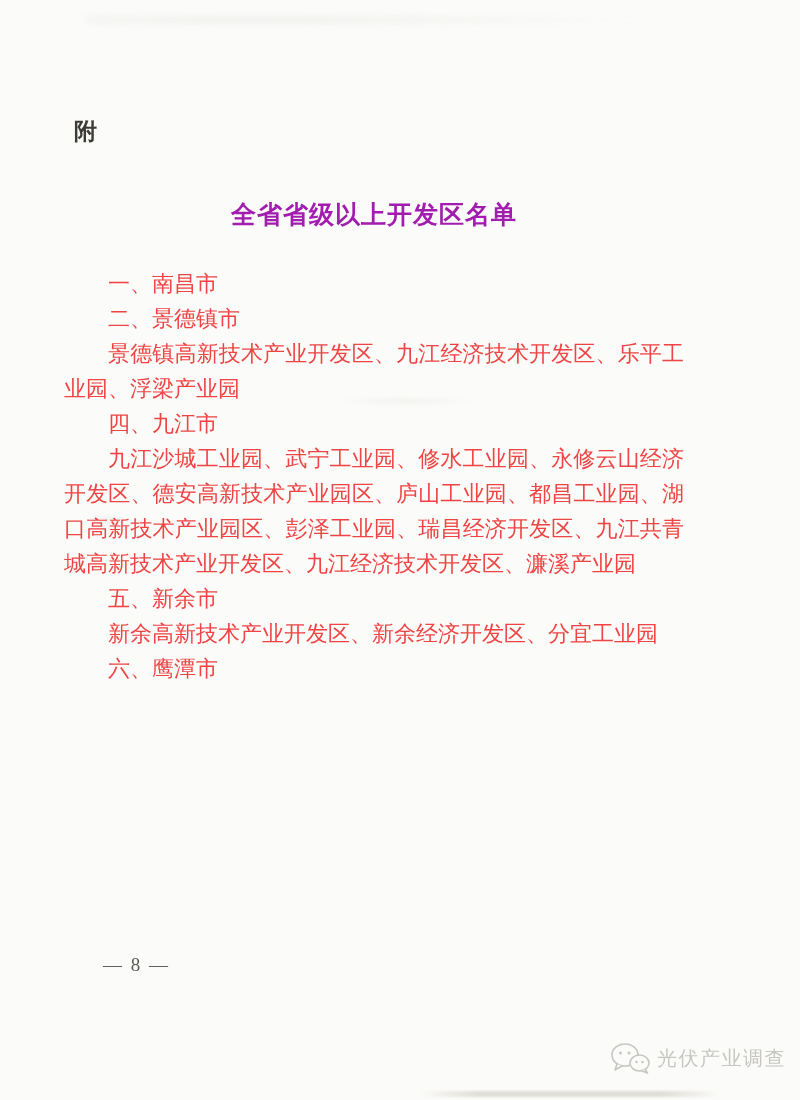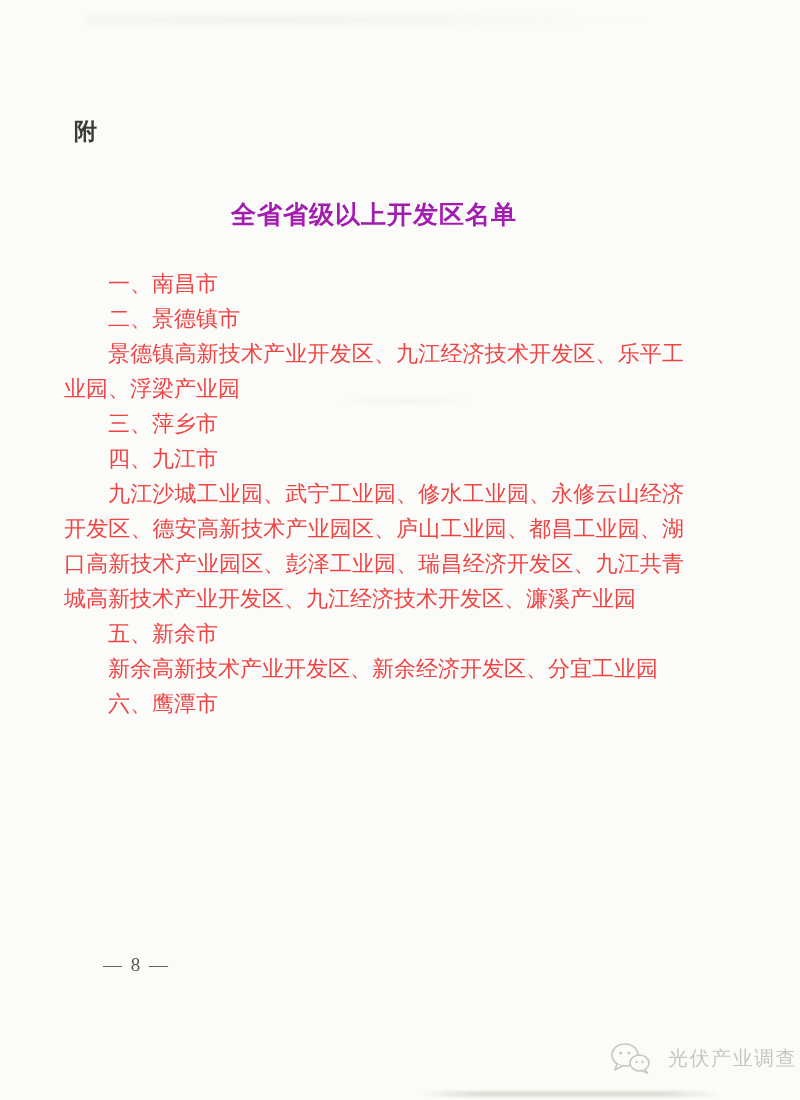--- a/index.html
+++ b/index.html
@@ -58,21 +58,21 @@
     font-size: 19px;
     letter-spacing: 2px;
     color: #5a5953;
   }
   .watermark {
     position: absolute;
     left: 610px;
     top: 1042px;
     display: flex;
     align-items: center;
-    gap: 18px;
+    gap: 7px;
     color: #c7c6c2;
   }
   .watermark-text {
     font-size: 20px;
     letter-spacing: 1.5px;
     white-space: nowrap;
   }
   .wm-icon { display: block; }
   
   .artifact { position: absolute; pointer-events: none; }
@@ -108,21 +108,20 @@
   <div class="artifact artifact-bottom"></div>
 
   <div class="attachment-label">附</div>
 
   <div class="doc-title">全省省级以上开发区名单</div>
 
   <div class="content">
     <p>一、南昌市</p>
     <p>二、景德镇市</p>
     <p>景德镇高新技术产业开发区、九江经济技术开发区、乐平工业园、浮梁产业园</p>
-    <p>三、萍乡市</p>
     <p>四、九江市</p>
     <p>九江沙城工业园、武宁工业园、修水工业园、永修云山经济开发区、德安高新技术产业园区、庐山工业园、都昌工业园、湖口高新技术产业园区、彭泽工业园、瑞昌经济开发区、九江共青城高新技术产业开发区、九江经济技术开发区、濂溪产业园</p>
     <p>五、新余市</p>
     <p>新余高新技术产业开发区、新余经济开发区、分宜工业园</p>
     <p>六、鹰潭市</p>
   </div>
 
   <div class="page-number">— 8 —</div>
 
   <div class="watermark">

